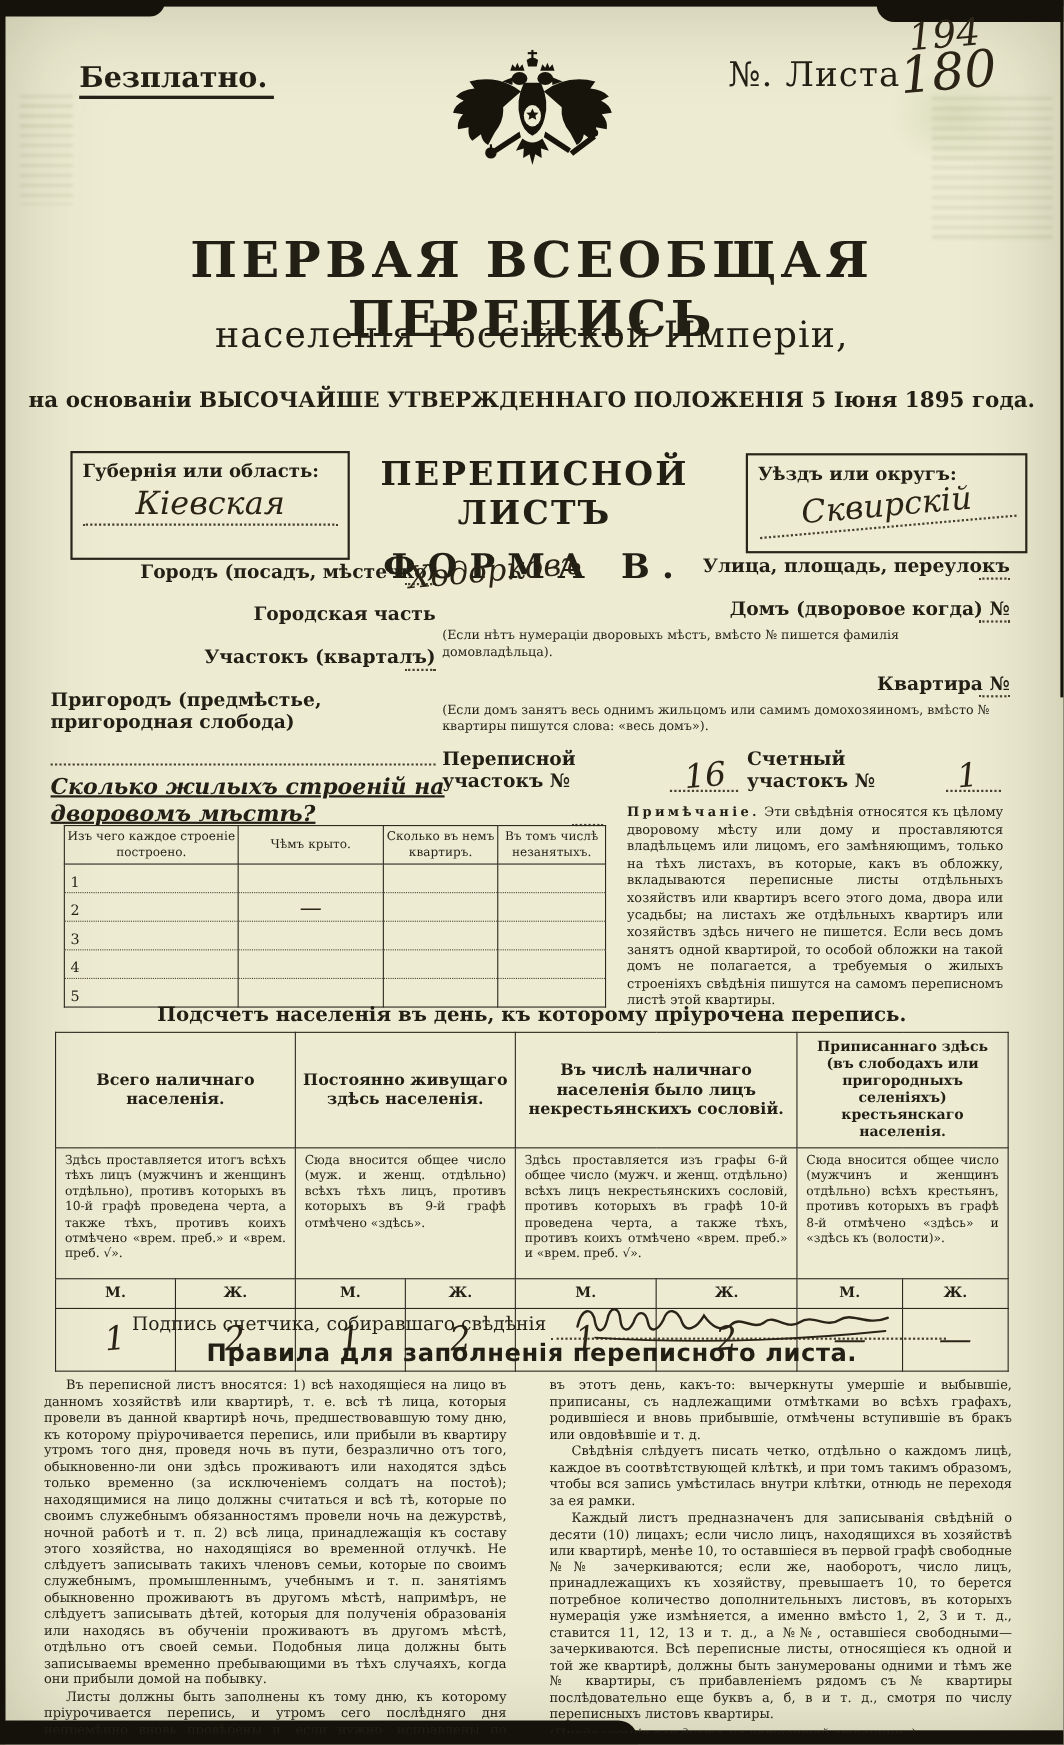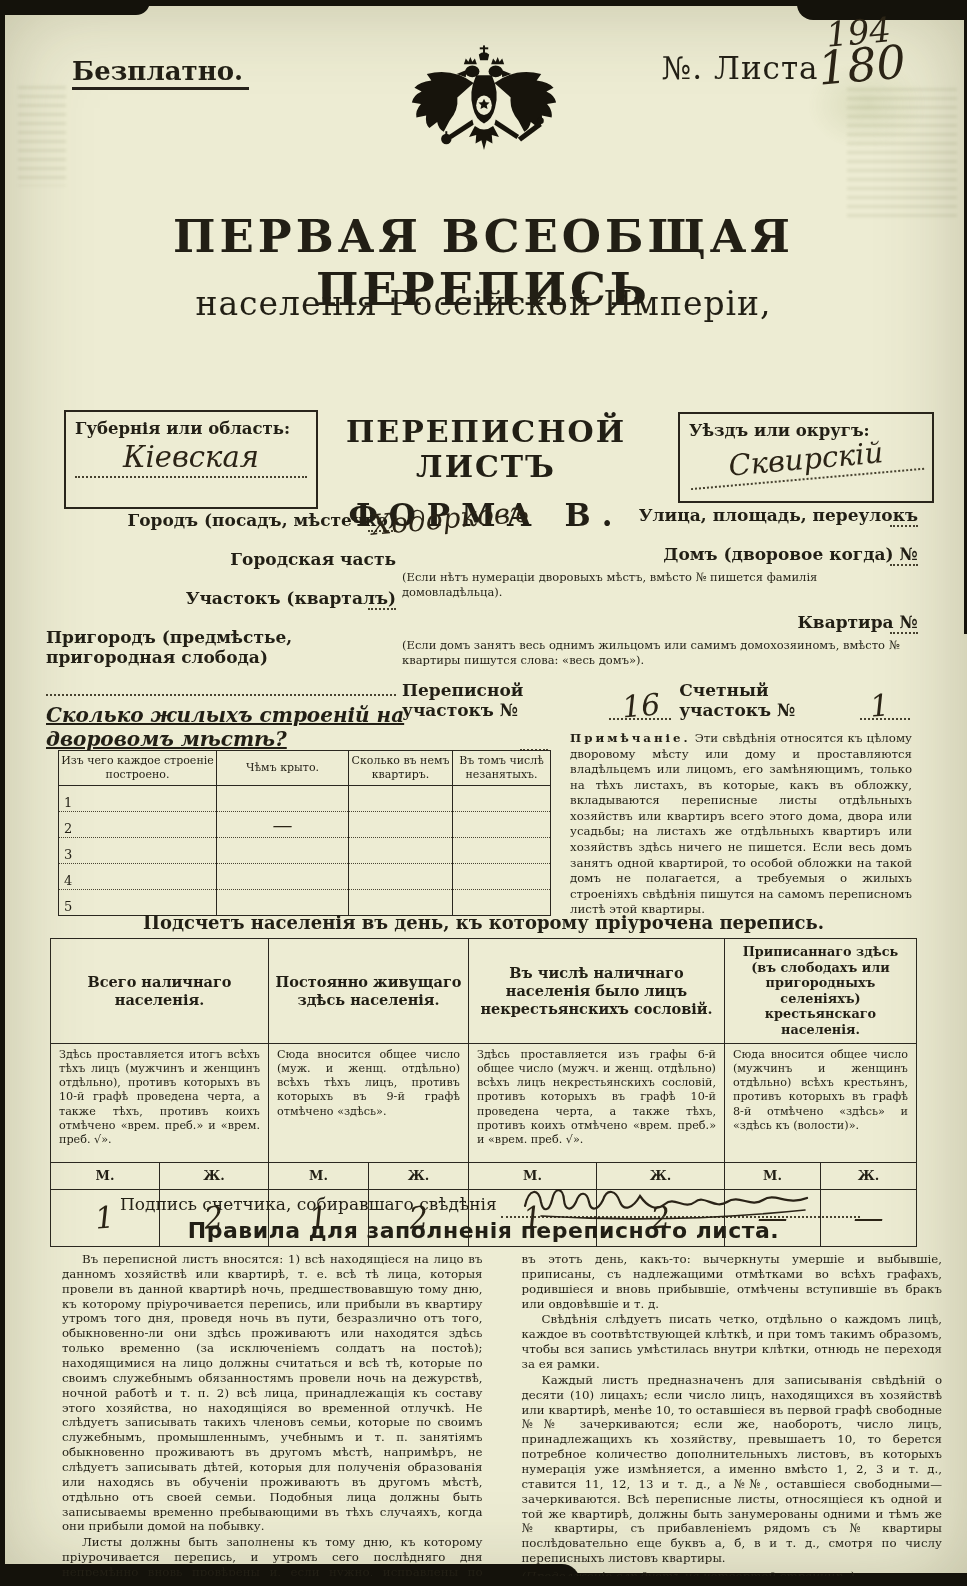--- a/index.html
+++ b/index.html
@@ -89,21 +89,21 @@
   .count-table .val{height:54px;text-align:center;vertical-align:middle;}
   .count-table .val .hw{font-size:30px;}
 
   .sig-row{position:absolute;left:120px;top:1182px;width:740px;display:flex;align-items:flex-end;font-size:17px;}
   .sig-row .lbl{white-space:nowrap;padding-bottom:4px;}
   .sig-line{flex:1;position:relative;border-bottom:2px dotted #46412f;height:34px;margin-left:4px;}
   .sig-line svg{position:absolute;left:18px;bottom:-8px;}
 
   .rules-heading{position:absolute;top:1218px;left:0;width:100%;text-align:center;
       font-family:"DejaVu Sans",sans-serif;font-size:22px;font-weight:bold;letter-spacing:.5px;}
-  .rules{position:absolute;left:62px;top:1252px;width:880px;height:324px;overflow:hidden;
+  .rules{position:absolute;left:40px;top:1252px;width:880px;height:324px;overflow:hidden;
       display:flex;gap:39px;font-size:11.8px;line-height:1.26;text-align:justify;}
   .rules .col{width:429px;}
   .rules p{margin:0 0 1px;text-indent:20px;}
   .rules .cont{font-style:italic;text-align:left;text-indent:0;margin-top:3px;}
 </style>
 </head>
 <body>
 
 <div class="sheet">
 
@@ -145,20 +145,21 @@
       <path d="M138 120 l36 24 -4 6 -34 -22 z"></path>
       <circle cx="62" cy="150" r="8"></circle>
       <rect x="60.5" y="138" width="3" height="8"></rect>
       <path d="M172 148 l32 -24 5 6 -32 24 z"></path>
       <circle cx="207" cy="122" r="5"></circle>
     </g>
   </svg>
 
   <div class="t1">ПЕРВАЯ ВСЕОБЩАЯ ПЕРЕПИСЬ</div>
   <div class="t2">населенія Россійской Имперіи,</div>
+  <div class="t3">на основаніи ВЫСОЧАЙШЕ УТВЕРЖДЕННАГО ПОЛОЖЕНІЯ 5 Іюня 1895 года.</div>
 
   <div class="gub-box">
     <span class="box-label">Губернія или область:</span>
     <span class="box-value hw">Кіевская</span>
   </div>
   <div class="form-title">
     <div class="l1">ПЕРЕПИСНОЙ ЛИСТЪ</div>
     <div class="l2">ФОРМА В.</div>
   </div>
   <div class="uezd-box">

